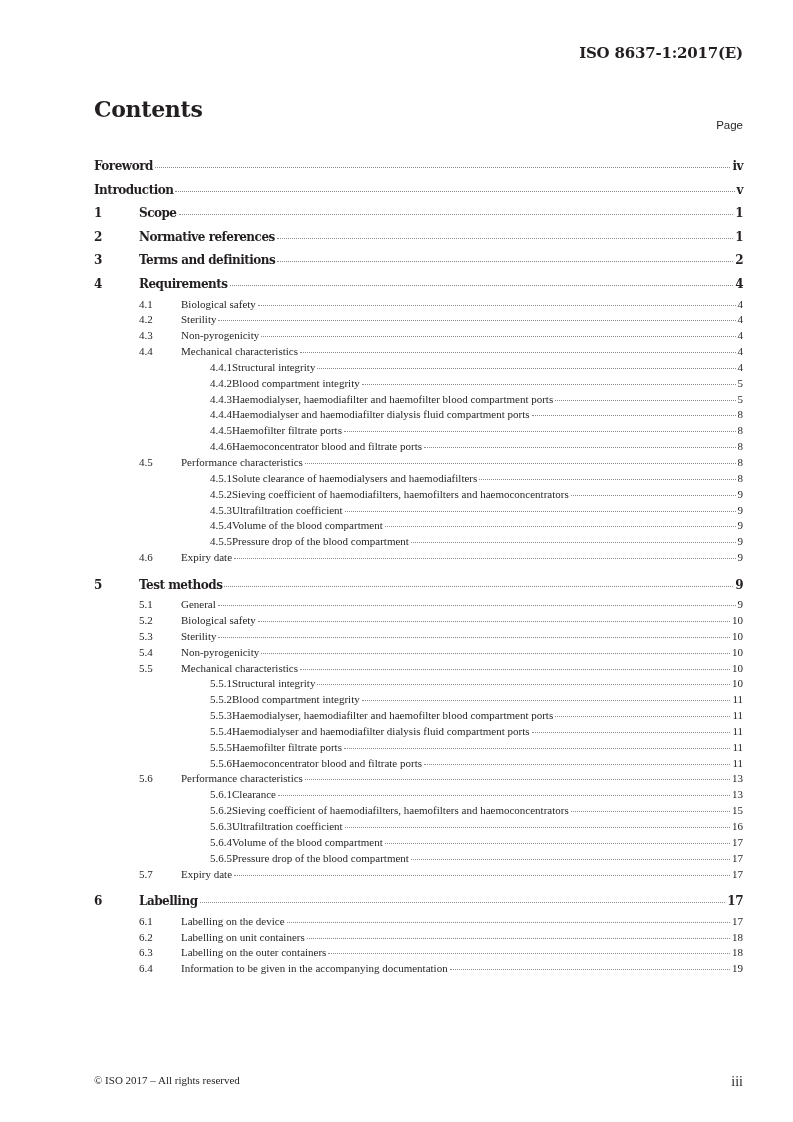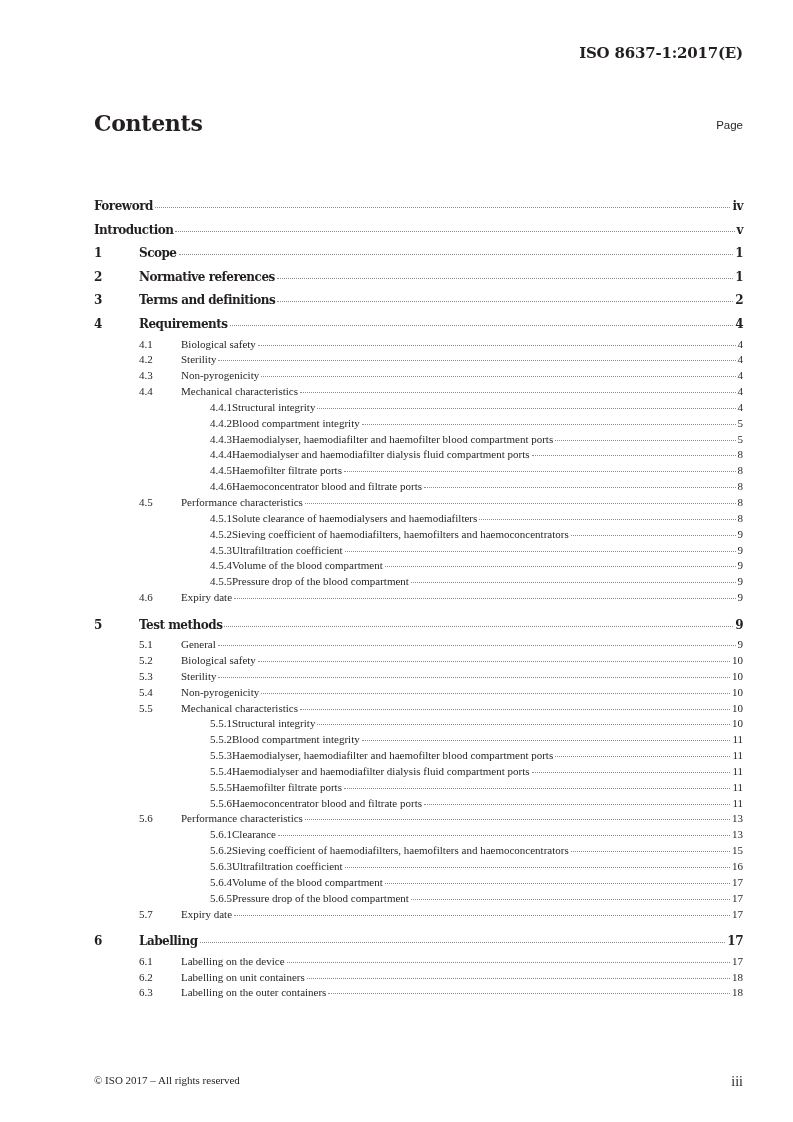--- a/index.html
+++ b/index.html
@@ -1,37 +1,37 @@
 <!DOCTYPE html>
 <html><head>
 <meta charset="utf-8">
 <style>
   html, body { margin: 0; padding: 0; background: #ffffff; }
   body { width: 793px; height: 1122px; position: relative; overflow: hidden;
          font-family: "DejaVu Serif", "Liberation Serif", serif; color: #231f20; }
   .doc-id { position: absolute; top: 44px; right: 50px; font-weight: bold; font-size: 15px;
             font-family: "DejaVu Serif", serif; letter-spacing: -0.2px; }
-  .title { position: absolute; top: 110px; left: 94px; font-weight: bold; font-size: 22px;
+  .title { position: absolute; top: 96px; left: 94px; font-weight: bold; font-size: 22px;
            font-family: "DejaVu Serif", serif; letter-spacing: -0.3px; }
   .page-label { position: absolute; top: 119px; right: 50px; font-size: 11.5px;
                 font-family: Liberation Sans, sans-serif; }
   .toc { position: absolute; top: 155px; left: 94px; width: 649px; }
   .row { display: flex; align-items: baseline; height: 15.85px; line-height: 15.85px;
          font-size: 11px; font-family: "Liberation Serif", serif; white-space: nowrap; }
   .row.lvl0 { height: 23.6px; line-height: 23.6px; font-weight: bold; font-size: 12.5px;
               font-family: "DejaVu Serif", serif; letter-spacing: -0.5px; }
   .row.lvl0 .title-text, .row.lvl0 .num, .row.lvl0 .pg { font-size: 12px; }
   .row.gap-before { margin-top: 7.7px; }
   .num { flex: 0 0 auto; }
   .row.lvl0 .num { width: 45px; }
   .row.lvl1 .num { width: 42px; margin-left: 45px; }
   .row.lvl2 .num { width: 52px; margin-left: 86px; text-align: right; }
   .title-text { flex: 0 0 auto; padding-right: 1px; }
   .leader { flex: 1 1 auto; border-bottom: 1px dotted #8a8a8a; height: 0; margin: 0 1px; position: relative; top: -2px; align-self: baseline; min-width: 5px; }
-  .pg { flex: 0 0 auto; text-align: right; padding-left: 1px; margin-top: 40px; }
+  .pg { flex: 0 0 auto; text-align: right; padding-left: 1px; }
   .footer-left { position: absolute; top: 1074px; left: 94px; font-size: 11px;
                  font-family: "Liberation Serif", serif; }
   .footer-right { position: absolute; top: 1074px; right: 50px; font-size: 14px;
                   font-family: "Liberation Serif", serif; }
 </style>
 </head>
 <body>
 
 <div class="doc-id">ISO 8637-1:2017(E)</div>
 <div class="title">Contents</div>
@@ -305,16 +305,22 @@
       <span class="title-text">Labelling on unit containers</span>
       <span class="leader"></span>
       <span class="pg">18</span>
     </div>
     <div class="row lvl1">
       <span class="num">6.3</span>
       <span class="title-text">Labelling on the outer containers</span>
       <span class="leader"></span>
       <span class="pg">18</span>
     </div>
+    <div class="row lvl1">
+      <span class="num">6.4</span>
+      <span class="title-text">Information to be given in the accompanying documentation</span>
+      <span class="leader"></span>
+      <span class="pg">19</span>
+    </div>
   </div>
 
 <div class="footer-left">© ISO 2017 – All rights reserved</div>
 <div class="footer-right">iii</div>
 
 </body></html>

